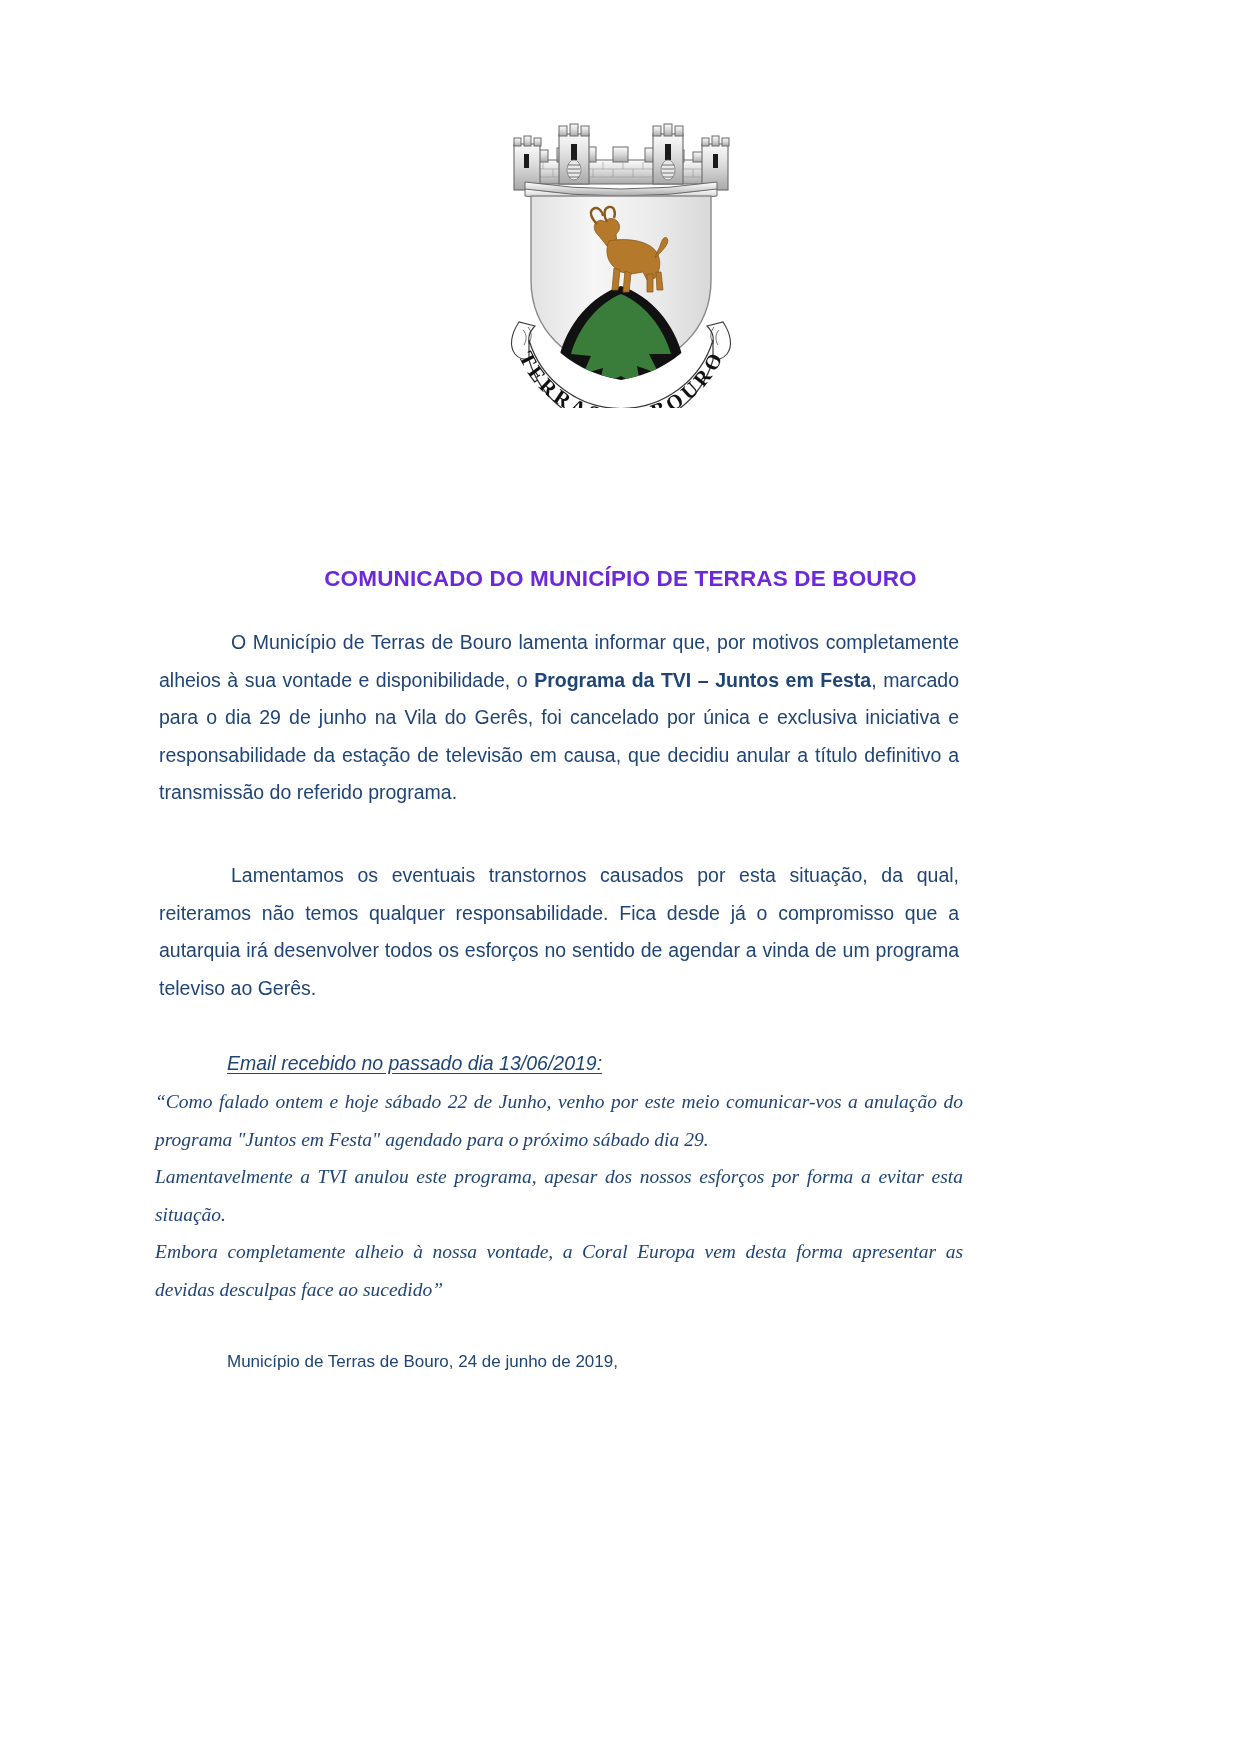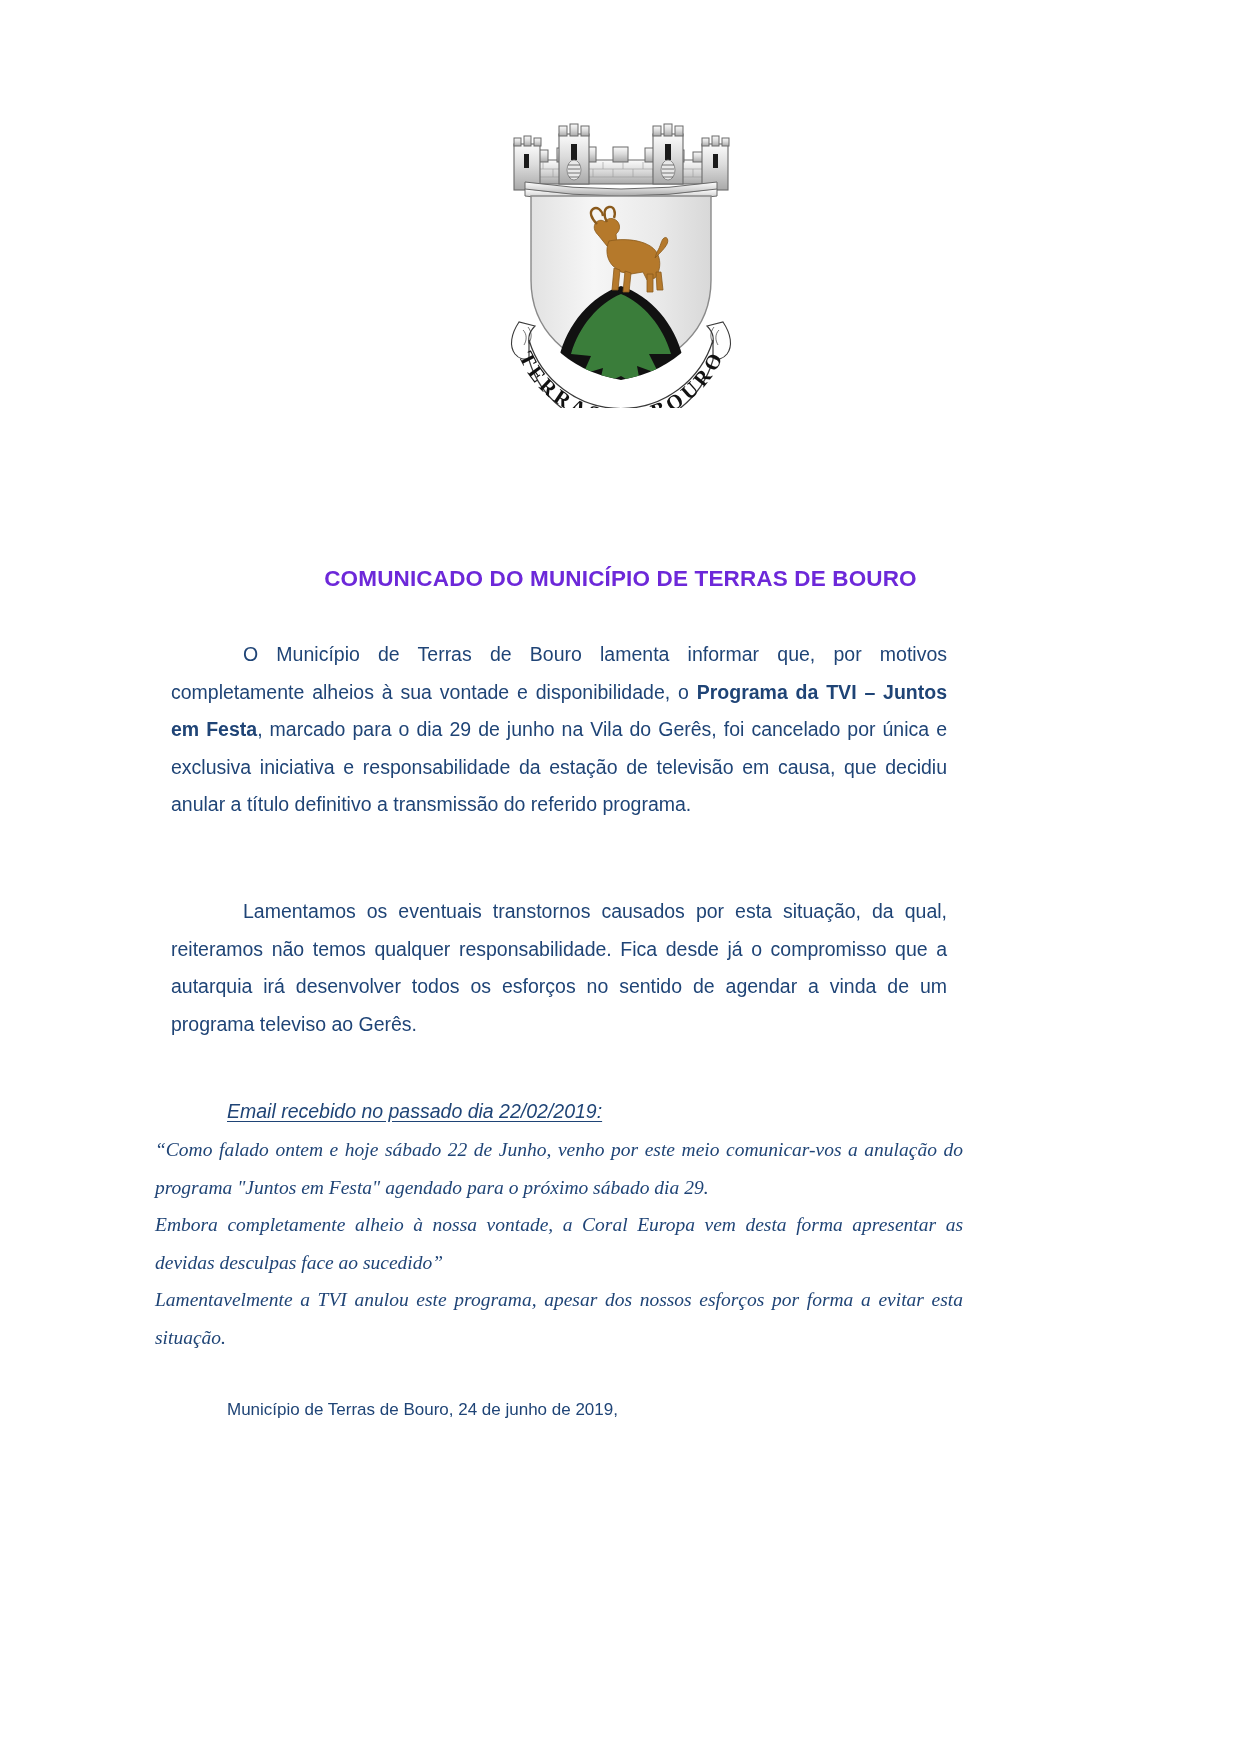--- a/index.html
+++ b/index.html
@@ -51,21 +51,21 @@
   }
 
   
   .body-block {
     position: absolute;
     left: 155px;
     top: 620px;
     width: 808px;
   }
   p.para {
-    margin: 16px;
+    margin: 4px;
     text-align: justify;
     text-justify: inter-word;
     font-size: 19.5px;
     line-height: 37.6px;
     color: #1F4476;
     font-family: "Liberation Sans", sans-serif;
   }
   p.para.indent { text-indent: 72px; }
   p.para b { font-weight: bold; }
   .spacer-lg { height: 37px; }
@@ -269,23 +269,23 @@
   <div class="body-block">
 
     <p class="para indent"><span>O Município de Terras de Bouro lamenta informar que, por motivos completamente alheios à sua vontade e disponibilidade, o </span><b>Programa da TVI – Juntos em Festa</b><span>, marcado para o dia 29 de junho na Vila do Gerês, foi cancelado por única e exclusiva iniciativa e responsabilidade da estação de televisão em causa, que decidiu anular a título definitivo a transmissão do referido programa.</span></p>
 
     <div class="spacer-lg"></div>
 
     <p class="para indent">Lamentamos os eventuais transtornos causados por esta situação, da qual, reiteramos não temos qualquer responsabilidade. Fica desde já o compromisso que a autarquia irá desenvolver todos os esforços no sentido de agendar a vinda de um programa televiso ao Gerês.</p>
 
     <div class="spacer-md"></div>
 
-    <p class="email-head">Email recebido no passado dia 22/02/2019:</p>
+    <p class="email-head">Email recebido no passado dia 13/06/2019:</p>
 
     <p class="email-line">“Como falado ontem e hoje sábado 22 de Junho, venho por este meio comunicar-vos a anulação do programa "Juntos em Festa" agendado para o próximo sábado dia 29.</p>
+    <p class="email-line">Lamentavelmente a TVI anulou este programa, apesar dos nossos esforços por forma a evitar esta situação.</p>
     <p class="email-line">Embora completamente alheio à nossa  vontade, a Coral Europa vem desta forma apresentar as devidas desculpas face ao sucedido”</p>
-    <p class="email-line">Lamentavelmente a TVI anulou este programa, apesar dos nossos esforços por forma a evitar esta situação.</p>
 
     <div class="spacer-md"></div>
 
     <p class="closing">Município de Terras de Bouro, 24 de junho de 2019,</p>
   </div>
 </div>
 
 </body></html>

